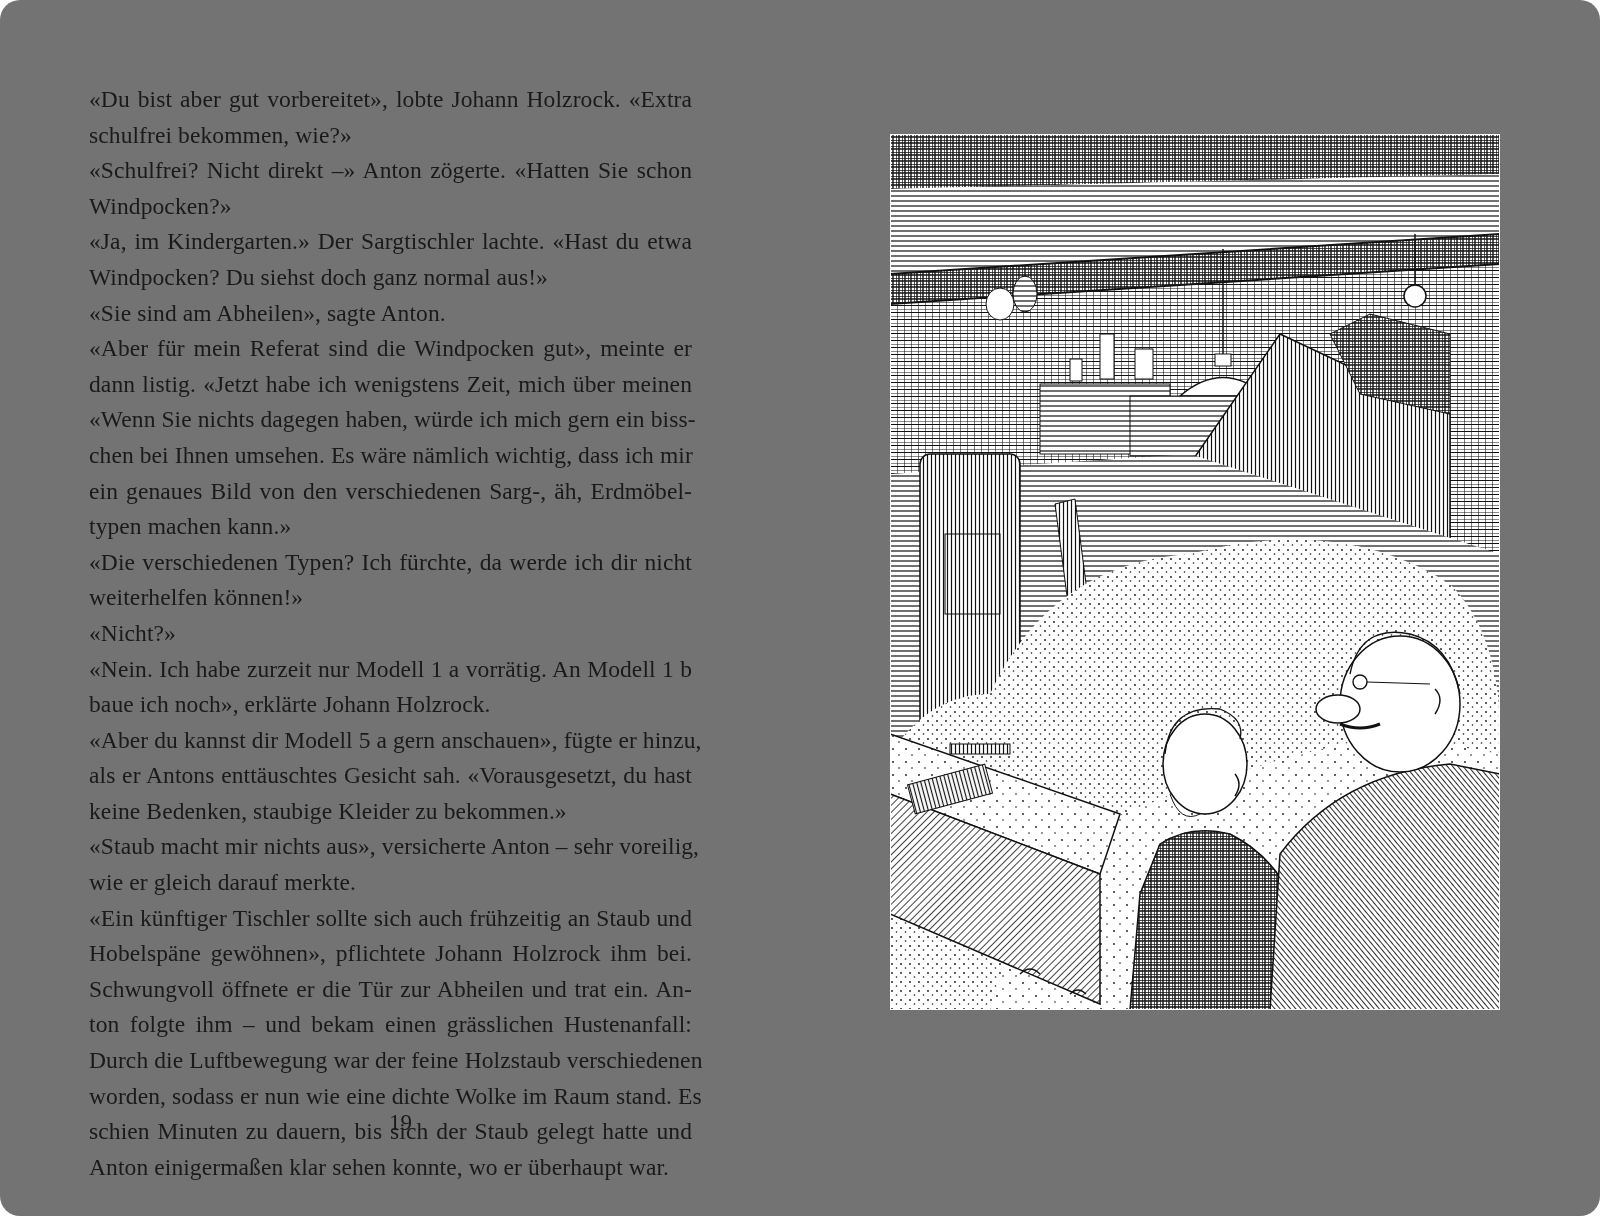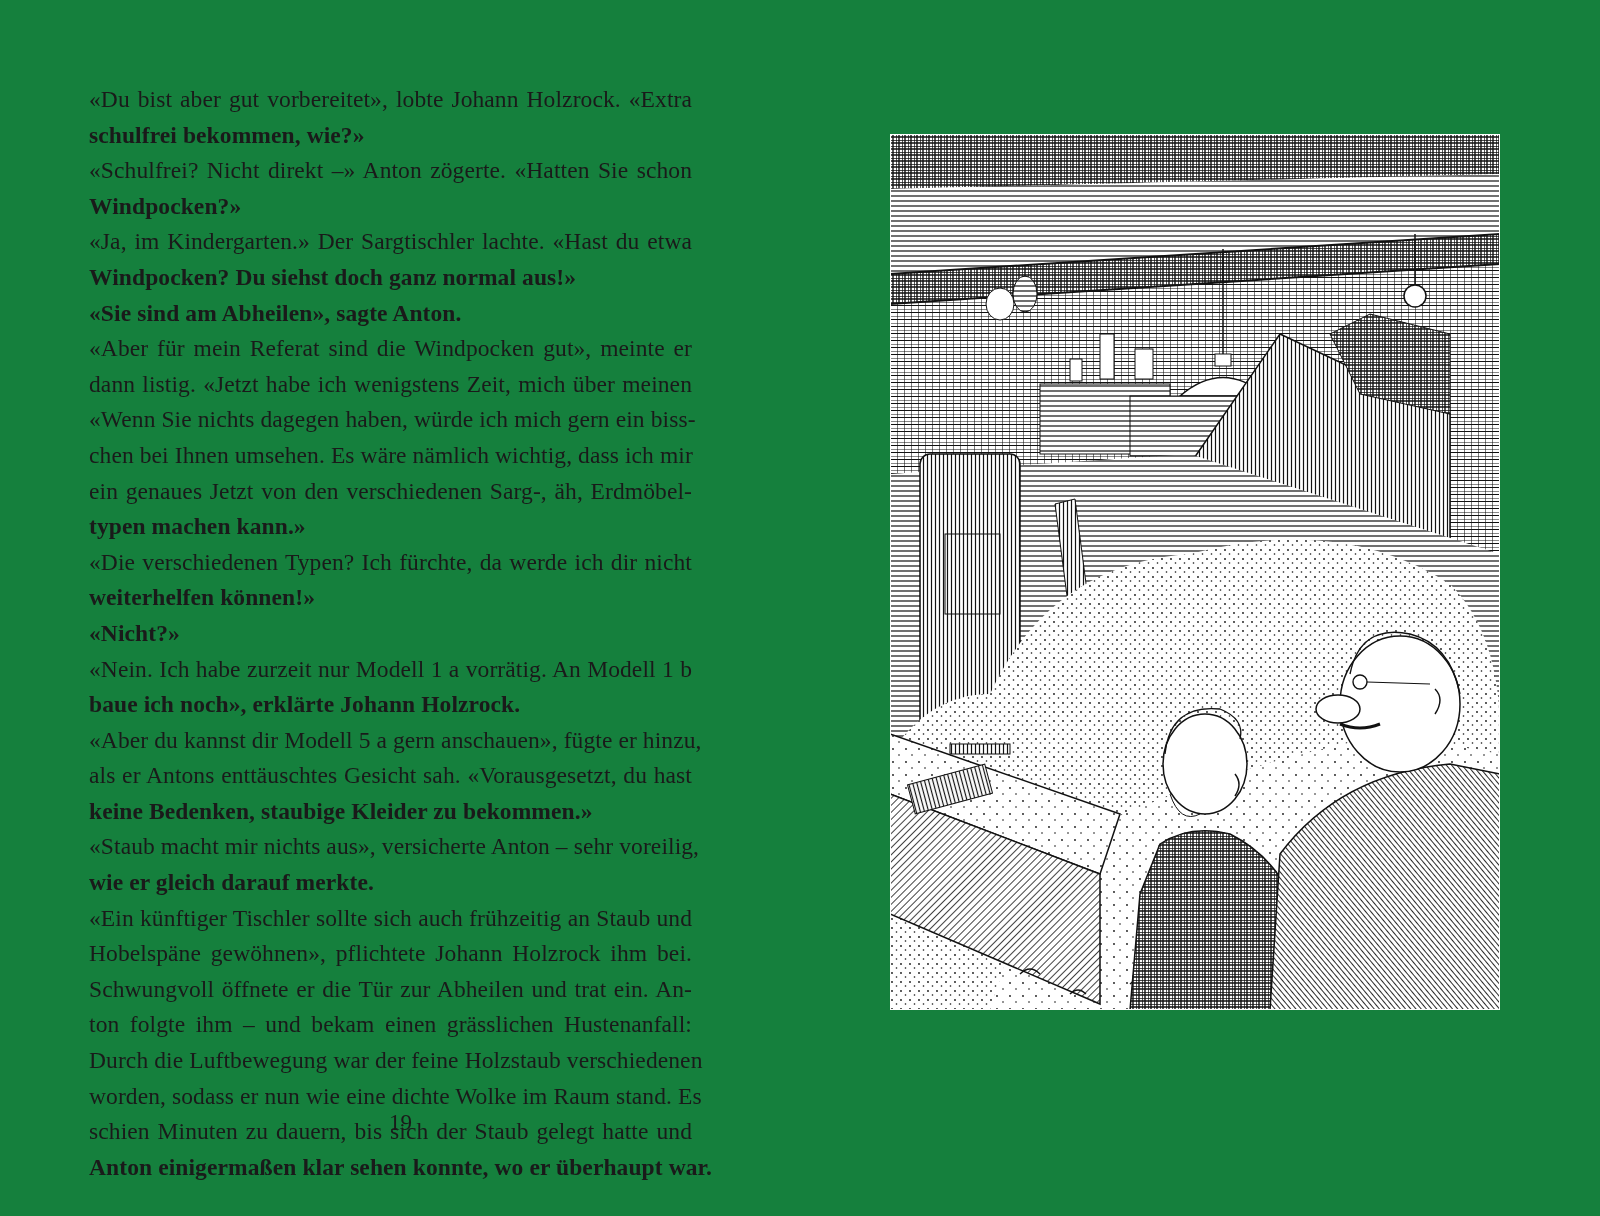--- a/index.html
+++ b/index.html
@@ -11,21 +11,22 @@
       width: 1600px;
       height: 1216px;
       position: relative;
       overflow: hidden;
       font-family: "Liberation Serif", "DejaVu Serif", serif;
       color: #1a1a1a;
     }
     .spread {
       position: absolute;
       inset: 0;
-      background: #15803d;
+      background: #737373;
+      border-radius: 20px;
     }
     .page-left {
       position: absolute;
       left: 0;
       top: 0;
       width: 800px;
       height: 1216px;
     }
     .page-right {
       position: absolute;
@@ -46,21 +47,20 @@
       line-height: 35.6px;
       font-size: 23.5px;
       white-space: nowrap;
       text-align: justify;
       text-align-last: justify;
       letter-spacing: 0.1px;
     }
     .line.last {
       text-align: left;
       text-align-last: left;
-      font-weight: bold;
     }
     .page-number {
       position: absolute;
       left: 372px;
       top: 1108px;
       width: 40px;
       text-align: right;
       font-size: 23px;
       line-height: 30px;
     }
@@ -88,21 +88,21 @@
         <span class="line last">schulfrei bekommen, wie?»</span>
         <span class="line">«Schulfrei? Nicht direkt –» Anton zögerte. «Hatten Sie schon</span>
         <span class="line last">Windpocken?»</span>
         <span class="line">«Ja, im Kindergarten.» Der Sargtischler lachte. «Hast du etwa</span>
         <span class="line last">Windpocken? Du siehst doch ganz normal aus!»</span>
         <span class="line last">«Sie sind am Abheilen», sagte Anton.</span>
         <span class="line">«Aber für mein Referat sind die Windpocken gut», meinte er</span>
         <span class="line">dann listig. «Jetzt habe ich wenigstens Zeit, mich über meinen</span>
         <span class="line">«Wenn Sie nichts dagegen haben, würde ich mich gern ein biss-</span>
         <span class="line">chen bei Ihnen umsehen. Es wäre nämlich wichtig, dass ich mir</span>
-        <span class="line">ein genaues Jetzt von den verschiedenen Sarg-, äh, Erdmöbel-</span>
+        <span class="line">ein genaues Bild von den verschiedenen Sarg-, äh, Erdmöbel-</span>
         <span class="line last">typen machen kann.»</span>
         <span class="line">«Die verschiedenen Typen? Ich fürchte, da werde ich dir nicht</span>
         <span class="line last">weiterhelfen können!»</span>
         <span class="line last">«Nicht?»</span>
         <span class="line">«Nein. Ich habe zurzeit nur Modell 1 a vorrätig. An Modell 1 b</span>
         <span class="line last">baue ich noch», erklärte Johann Holzrock.</span>
         <span class="line">«Aber du kannst dir Modell 5 a gern anschauen», fügte er hinzu,</span>
         <span class="line">als er Antons enttäuschtes Gesicht sah. «Vorausgesetzt, du hast</span>
         <span class="line last">keine Bedenken, staubige Kleider zu bekommen.»</span>
         <span class="line">«Staub macht mir nichts aus», versicherte Anton – sehr voreilig,</span>

